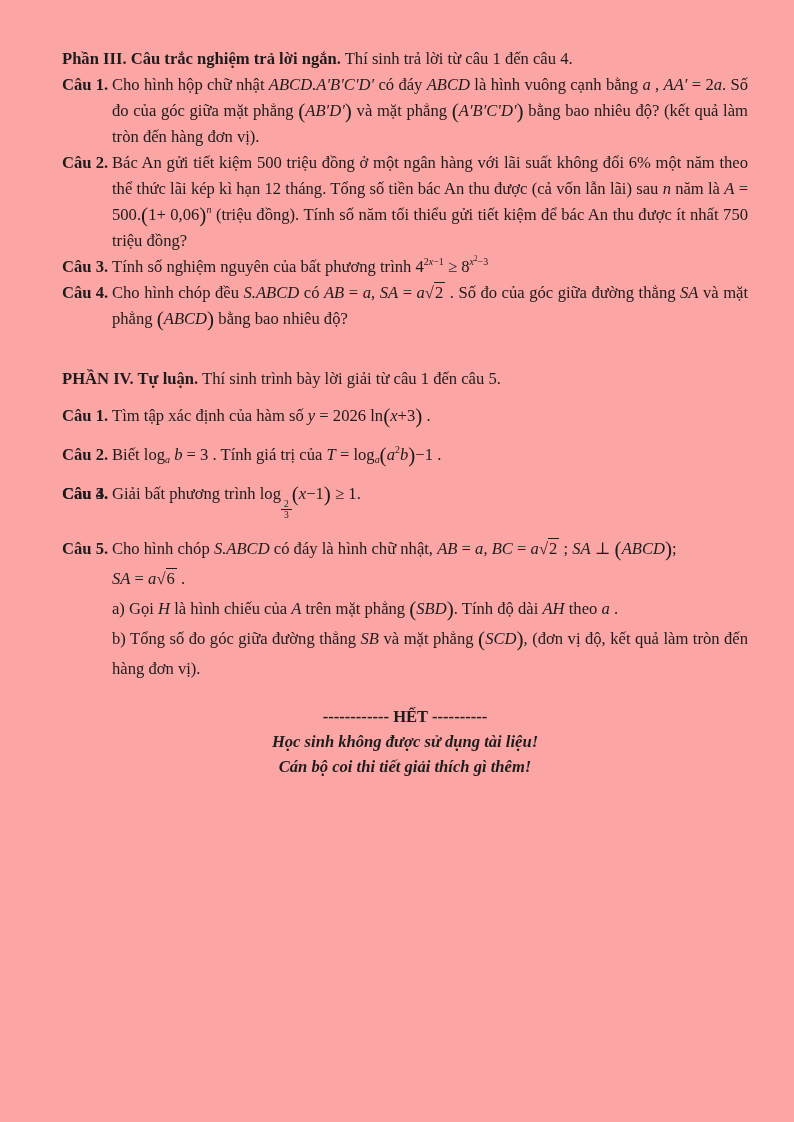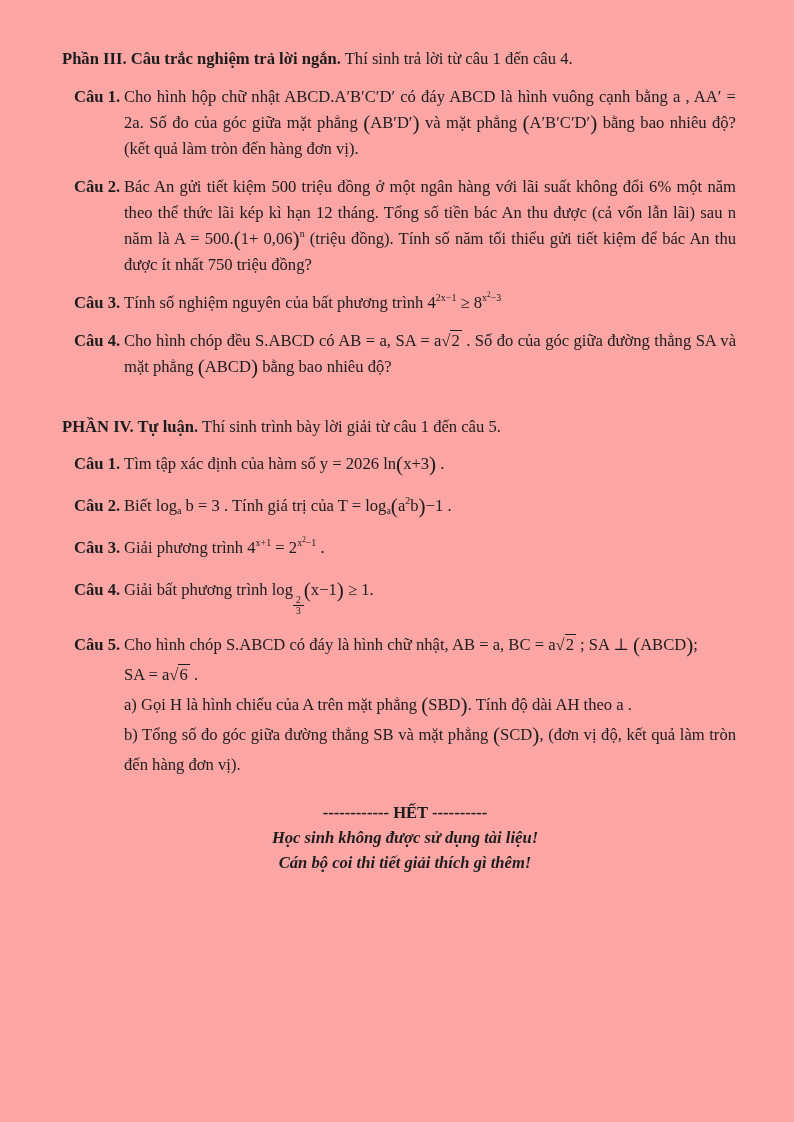--- a/index.html
+++ b/index.html
@@ -5,27 +5,27 @@
   html,body{margin:0;padding:0;background:#ffffff;}
   .page{
     width:794px;height:1122px;background:#fca5a5;color:#1c1c1c;
     font-family:"Liberation Serif","DejaVu Serif",serif;
     font-size:16.6px;box-sizing:border-box;
     padding:46px 46px 0 62px;overflow:hidden;
   }
   .hd{line-height:26px;margin:0;}
   .hd .hb{font-weight:700;}
   .hd4{margin-top:34px;}
-  .q{position:relative;padding-left:50px;text-align:justify;margin:12px;}
+  .q{position:relative;padding-left:50px;text-align:justify;margin:0;}
   .part3 .q{line-height:26px;}
   .part4 .q{line-height:30px;margin-top:9px;}
   .part4 .q5{margin-top:14px;}
   .qlabel{position:absolute;left:0;top:0;font-weight:700;white-space:nowrap;}
   .qline{text-align:justify;}
-  .rm{}
+  .rm{font-style:italic;}
   .bp{font-size:1.28em;line-height:0;vertical-align:-0.09em;}
   sup{font-size:0.6em;line-height:0;}
   sup sup{font-size:0.72em;vertical-align:0.55em;}
   sub{font-size:0.6em;line-height:0;vertical-align:-0.3em;}
   .sqrt{white-space:nowrap;}
   .sqrt .sq{border-top:1.3px solid #1c1c1c;padding:0 2px 0 1px;}
   .frac{display:inline-block;font-size:0.58em;text-align:center;vertical-align:-2em;line-height:1.05;}
   .frac .num,.frac .den{display:block;padding:0 3px;}
   .frac .den{border-top:1px solid #1c1c1c;}
   .footer{margin-top:20px;text-align:center;line-height:25px;}
@@ -69,21 +69,20 @@
       <span class="qbody"><span class="rt">Tìm tập xác định của hàm số </span><span class="rm">y</span><span class="rt"> = 2026 ln</span><span class="bp">(</span><span class="rm">x</span><span class="rt">+3</span><span class="bp">)</span><span class="rt"> .</span></span>
     </div>
 
     <div class="q">
       <span class="qlabel">Câu 2.</span>
       <span class="qbody"><span class="rt">Biết log</span><sub><span class="rm">a</span></sub><span class="rm"> b</span><span class="rt"> = 3 . Tính giá trị của </span><span class="rm">T</span><span class="rt"> = log</span><sub><span class="rm">a</span></sub><span class="bp">(</span><span class="rm">a</span><sup><span class="rt">2</span></sup><span class="rm">b</span><span class="bp">)</span><span class="rt">−1 .</span></span>
     </div>
 
     <div class="q">
       <span class="qlabel">Câu 3.</span>
-      <span class="qbody"><span class="rt">Giải phương trình 4</span><sup><span class="rm">x</span><span class="rt">+1</span></sup><span class="rt"> = 2</span><sup><span class="rm">x</span><sup><span class="rt">2</span></sup><span class="rt">−1</span></sup><span class="rt"> .</span></span>
     </div>
 
     <div class="q">
       <span class="qlabel">Câu 4.</span>
       <span class="qbody"><span class="rt">Giải bất phương trình log</span><span class="frac"><span class="num">2</span><span class="den">3</span></span><span class="bp">(</span><span class="rm">x</span><span class="rt">−1</span><span class="bp">)</span><span class="rt"> ≥ 1.</span></span>
     </div>
 
     <div class="q q5">
       <span class="qlabel">Câu 5.</span>
       <div class="qline"><span class="rt">Cho hình chóp </span><span class="rm">S.ABCD</span><span class="rt"> có đáy là hình chữ nhật, </span><span class="rm">AB</span><span class="rt"> = </span><span class="rm">a</span><span class="rt">, </span><span class="rm">BC</span><span class="rt"> = </span><span class="rm">a</span><span class="sqrt"><span class="rad">√</span><span class="sq">2</span></span><span class="rt"> ; </span><span class="rm">SA</span><span class="rt"> ⊥ </span><span class="bp">(</span><span class="rm">ABCD</span><span class="bp">)</span><span class="rt">;</span></div>

